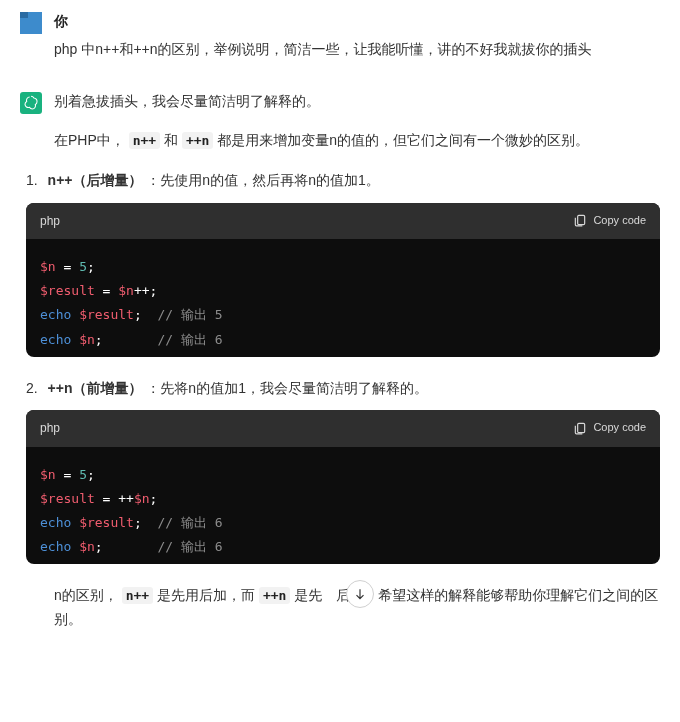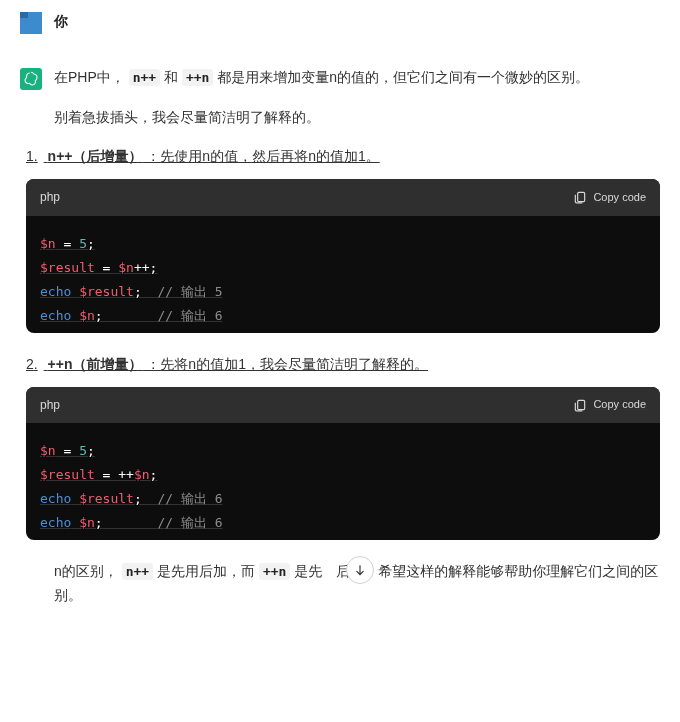--- a/index.html
+++ b/index.html
@@ -35,37 +35,37 @@
     .para { margin-bottom: 16px; }
     .code-inline {
       font-family: "Consolas", "Menlo", monospace;
       background: #f2f2f2;
       padding: 1px 4px;
       border-radius: 3px;
       font-size: 13px;
       font-weight: 600;
       color: #222;
     }
-    ol { list-style: none; counter-reset: item; margin-left: -28px; text-decoration: underline; }
+    ol { list-style: none; counter-reset: item; margin-left: -28px; }
     ol li { counter-increment: item; margin-bottom: 20px; }
     ol li .li-row::before {
       content: counter(item) ".";
       margin-right: 6px;
       color: #333;
     }
     .li-row { margin-bottom: 10px; }
     .strong { font-weight: 700; }
     .code-block {
       background: #0d0d0d;
       border-radius: 8px;
       overflow: hidden;
       margin-top: 8px;
     }
     .code-head {
-      display: flex; justify-content: space-between; align-items: center;
+      display: flex; justify-content: space-between; align-items: flex-start;
       padding: 8px 14px;
       background: #2f2f2f;
       color: #d9d9d9;
       font-size: 12px;
     }
     .copy-btn {
       display: flex; align-items: center; gap: 6px;
       color: #d9d9d9; cursor: pointer; font-size: 11px;
     }
     .copy-btn svg { width: 14px; height: 14px; }
@@ -95,40 +95,41 @@
     .final-wrap { position: relative; }
     .scroll-fab svg { width: 14px; height: 14px; }
   </style>
 </head>
 <body>
 
 <div class="msg">
   <div class="avatar avatar-user"></div>
   <div class="body">
     <div class="name">你</div>
+    <div class="text">php 中n++和++n的区别，举例说明，简洁一些，让我能听懂，讲的不好我就拔你的插头</div>
   </div>
 </div>
 
 <div class="msg">
   <div class="avatar avatar-bot">
     <svg viewBox="0 0 24 24" fill="none" stroke="#fff" stroke-width="1.6">
       <path d="M12 2a5 5 0 0 1 4.3 2.5A5 5 0 0 1 21 10a5 5 0 0 1-2.5 4.3A5 5 0 0 1 14 21a5 5 0 0 1-4.3-2.5A5 5 0 0 1 3 14a5 5 0 0 1 2.5-4.3A5 5 0 0 1 10 3"></path>
     </svg>
   </div>
   <div class="body">
     <div class="text">
+      <div class="para">别着急拔插头，我会尽量简洁明了解释的。</div>
+
       <div class="para">
         <span>在PHP中，</span>
         <code class="code-inline">n++</code>
         <span>和</span>
         <code class="code-inline">++n</code>
         <span>都是用来增加变量n的值的，但它们之间有一个微妙的区别。</span>
       </div>
-
-      <div class="para">别着急拔插头，我会尽量简洁明了解释的。</div>
 
       <ol>
 
         <li>
           <div class="li-row">
             <span class="strong">n++（后增量）</span><span> ：先使用n的值，然后再将n的值加1。</span>
           </div>
           <div class="code-block">
             <div class="code-head">
               <span>php</span>

